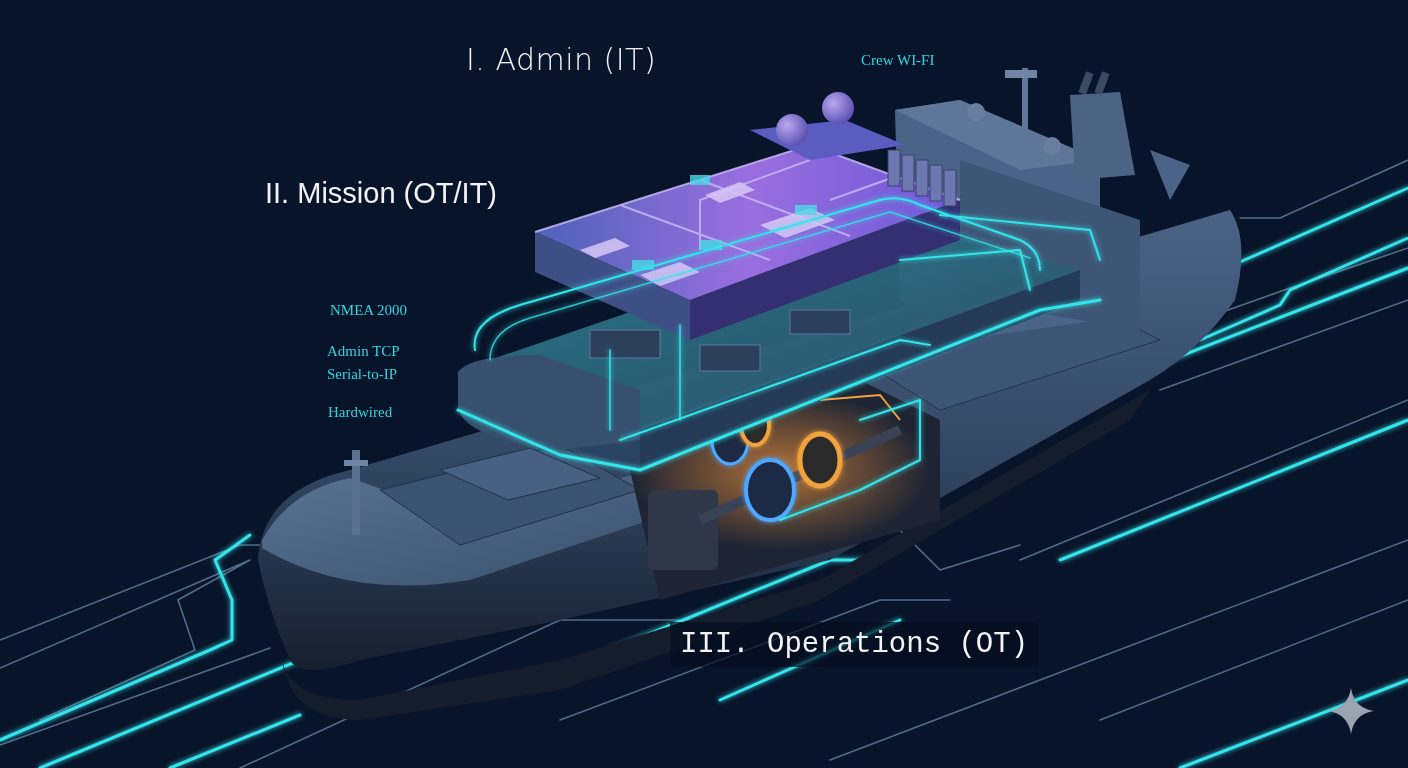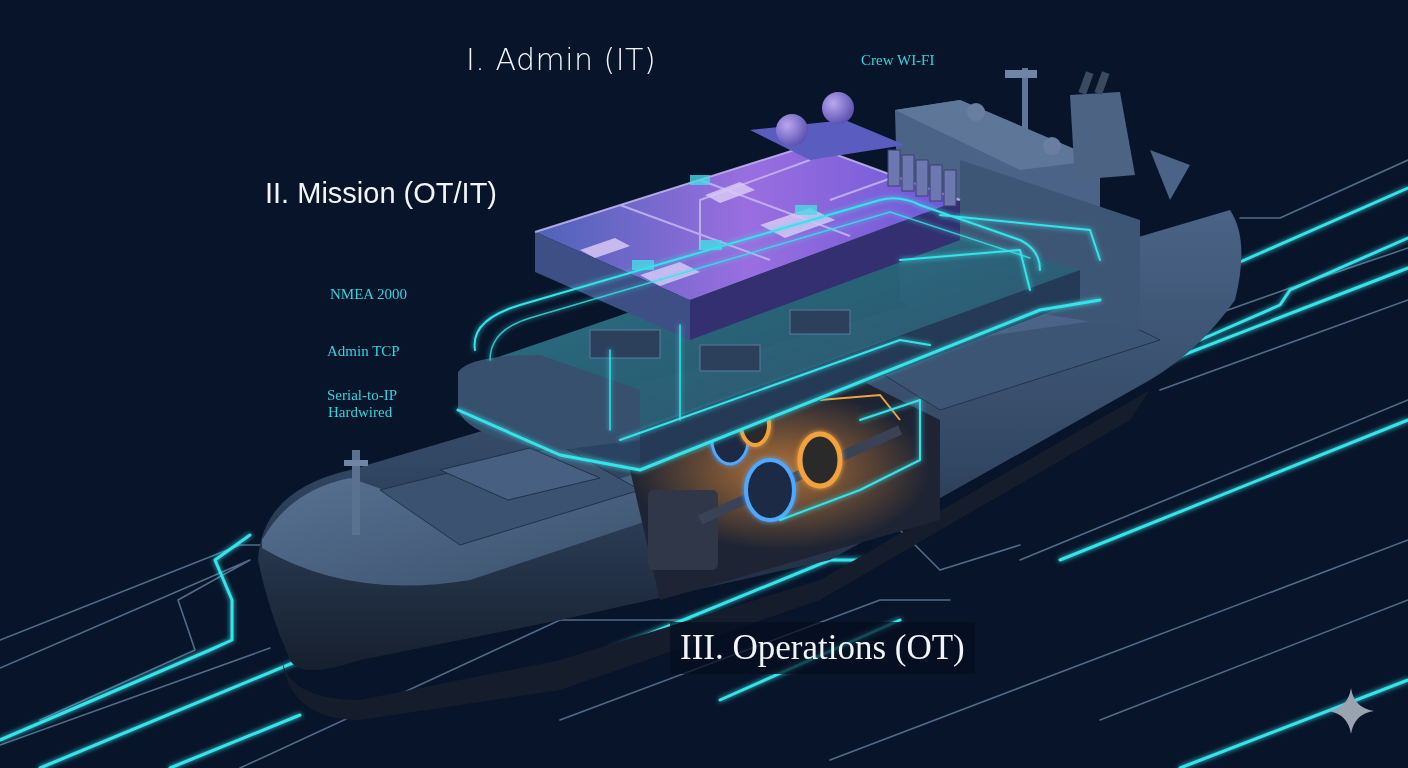--- a/index.html
+++ b/index.html
@@ -6,26 +6,26 @@
     body {
       width: 1408px; height: 768px; overflow: hidden;
       background: #08142a;
       font-family: "Liberation Sans", "DejaVu Sans", sans-serif;
       position: relative;
     }
     #stage { position: absolute; left: 0; top: 0; width: 1408px; height: 768px; }
     .label { position: absolute; color: #f2f4f8; white-space: nowrap; }
     .zone-title-1 { left: 466px; top: 42px; font-size: 30px; letter-spacing: 0.5px; font-family: "DejaVu Sans", sans-serif; font-weight: 300; }
     .zone-title-2 { left: 233px; top: 177px; font-size: 29px; font-family: "Liberation Sans", sans-serif; margin-left: 32px; }
-    .zone-title-3 { left: 670px; top: 622px; font-size: 35px; padding: 6px 10px; background: rgba(6,14,30,0.72); font-family: Liberation Serif, serif; }
+    .zone-title-3 { left: 670px; top: 622px; font-size: 29px; padding: 6px 10px; background: rgba(6,14,30,0.72); font-family: Liberation Mono, monospace; }
     .proto { position: absolute; color: #2fd6df; font-size: 15px; white-space: nowrap; font-family: Liberation Serif, serif; }
     .proto.wifi { left: 861px; top: 52px; }
-    .proto.p0 { left: 330px; top: 286px; }
+    .proto.p0 { left: 330px; top: 302px; }
     .proto.p1 { left: 327px; top: 343px; }
-    .proto.p2 { left: 327px; top: 387px; }
+    .proto.p2 { left: 327px; top: 366px; }
     .proto.p3 { left: 328px; top: 404px; }
     .sparkle { position: absolute; left: 1326px; top: 686px; width: 50px; height: 50px; }
   </style>
 </head>
 <body>
 
 <svg id="stage" viewBox="0 0 1408 768" xmlns="http://www.w3.org/2000/svg">
   <defs>
     <filter id="glow" x="-20%" y="-20%" width="140%" height="140%">
       <feGaussianBlur stdDeviation="2.5" result="b"></feGaussianBlur>

